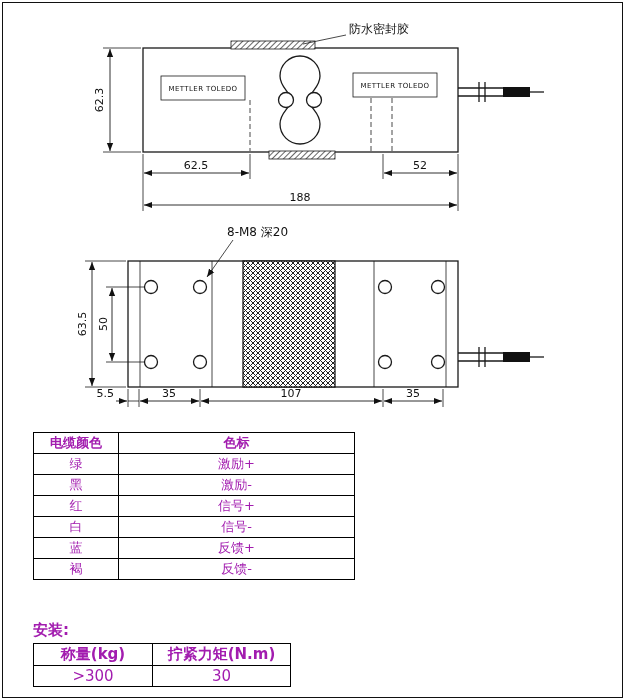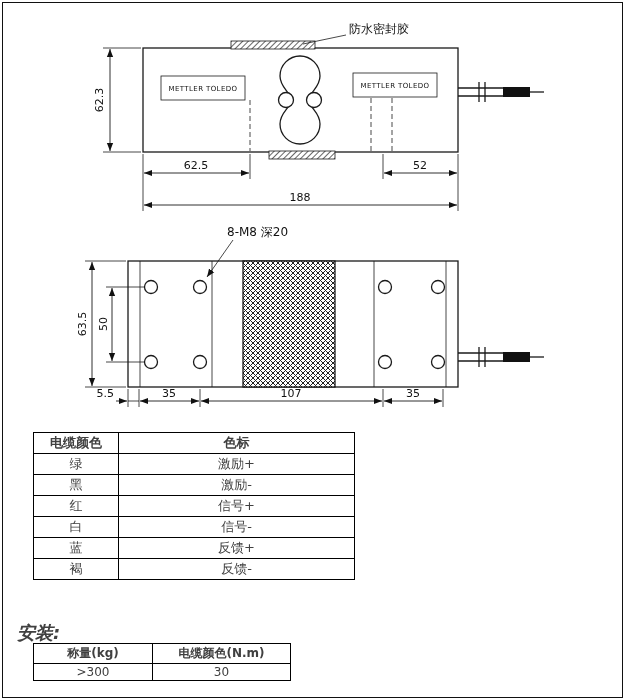--- a/index.html
+++ b/index.html
@@ -1,43 +1,43 @@
 <!DOCTYPE html>
 <html><head>
 <meta charset="utf-8">
 <style>
   html,body { margin:0; padding:0; background:#fff; }
   .page {
     width:619px; height:694px; margin:2px; border:1px solid #111;
     position:relative; background:#fff; overflow:hidden;
-    font-family:"DejaVu Sans", sans-serif; color:#404040;
+    font-family:"DejaVu Sans", sans-serif; color:#a21caf;
   }
   svg text { fill:#111; font-family:"DejaVu Sans", sans-serif; }
   .t11 { font-size:11px; }
   .t12 { font-size:12px; }
   .t-brand { font-size:7px; letter-spacing:0.4px; }
   .ln      { stroke:#1a1a1a; stroke-width:1.3; }
   .ln-thin { stroke:#1a1a1a; stroke-width:0.8; }
   .ln-dash { stroke:#1a1a1a; stroke-width:0.8; stroke-dasharray:5 3; }
   .dim     { stroke:#1a1a1a; stroke-width:0.9; }
 
   table { border-collapse:collapse; position:absolute; background:#fff; }
   th, td {
     border:1px solid #000; text-align:center; vertical-align:middle;
     font-size:13px; padding:1px 4px; height:18px;
   }
   th { font-weight:bold; }
   .cable-table { left:30px; top:429px; width:322px; }
   .cable-table .c1 { width:76px; }
   .install-title {
-    position:absolute; left:14px; top:618px;
-    font-size:18px; font-weight:bold;font-style:italic;
+    position:absolute; left:30px; top:618px;
+    font-size:15px; font-weight:bold;
   }
   .install-table { left:30px; top:640px; width:258px; }
-  .install-table th, .install-table td { font-size:12px; height:14px; }
+  .install-table th, .install-table td { font-size:15px; height:14px; }
   .install-table .c1 { width:110px; }
 </style>
 </head>
 <body>
 
 <div class="page">
 
   <svg width="619" height="426" viewBox="0 0 619 426">
     <defs>
       <marker id="arr" viewBox="0 0 10 10" refX="9" refY="5" markerWidth="9" markerHeight="9" markerUnits="userSpaceOnUse" orient="auto-start-reverse">
@@ -226,21 +226,21 @@
     </tbody>
   </table>
 
   
   <div class="install-title">安装:</div>
 
   <table class="install-table">
     <thead>
       <tr>
         <th class="c1">称量(kg)</th>
-        <th>电缆颜色(N.m)</th>
+        <th>拧紧力矩(N.m)</th>
       </tr>
     </thead>
     <tbody>
       <tr>
         <td>&gt;300</td>
         <td>30</td>
       </tr>
     </tbody>
   </table>
 

